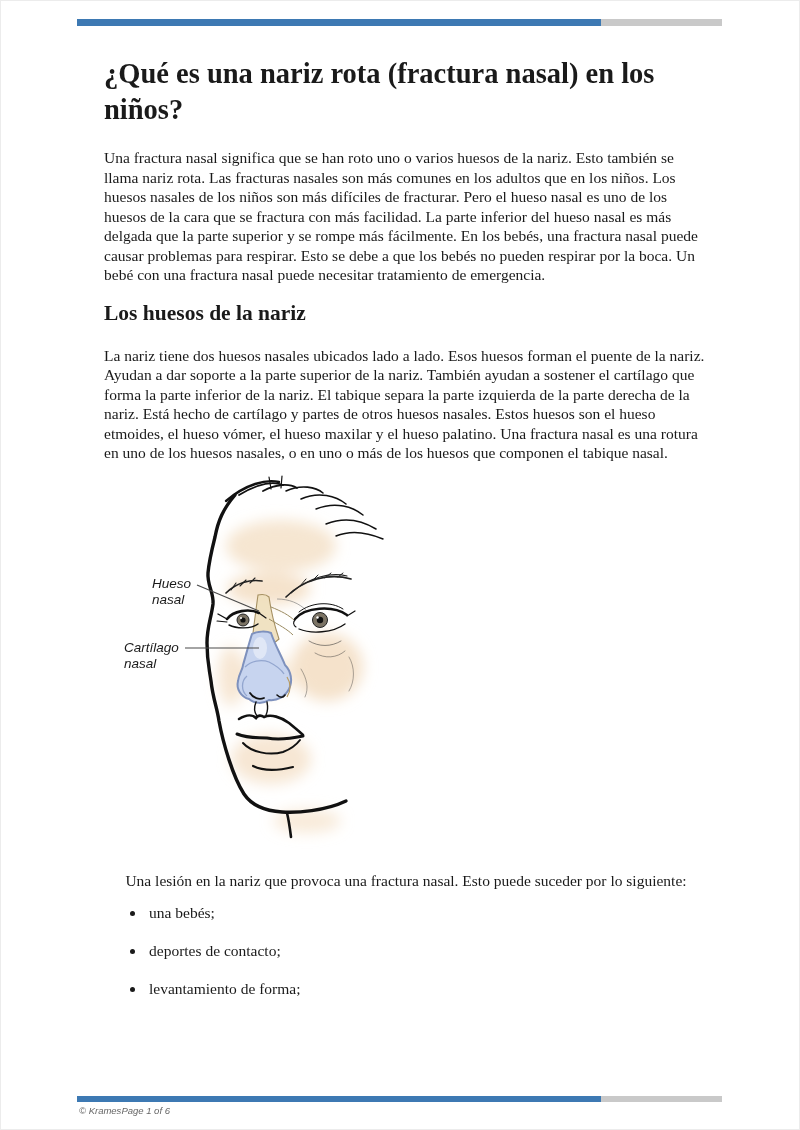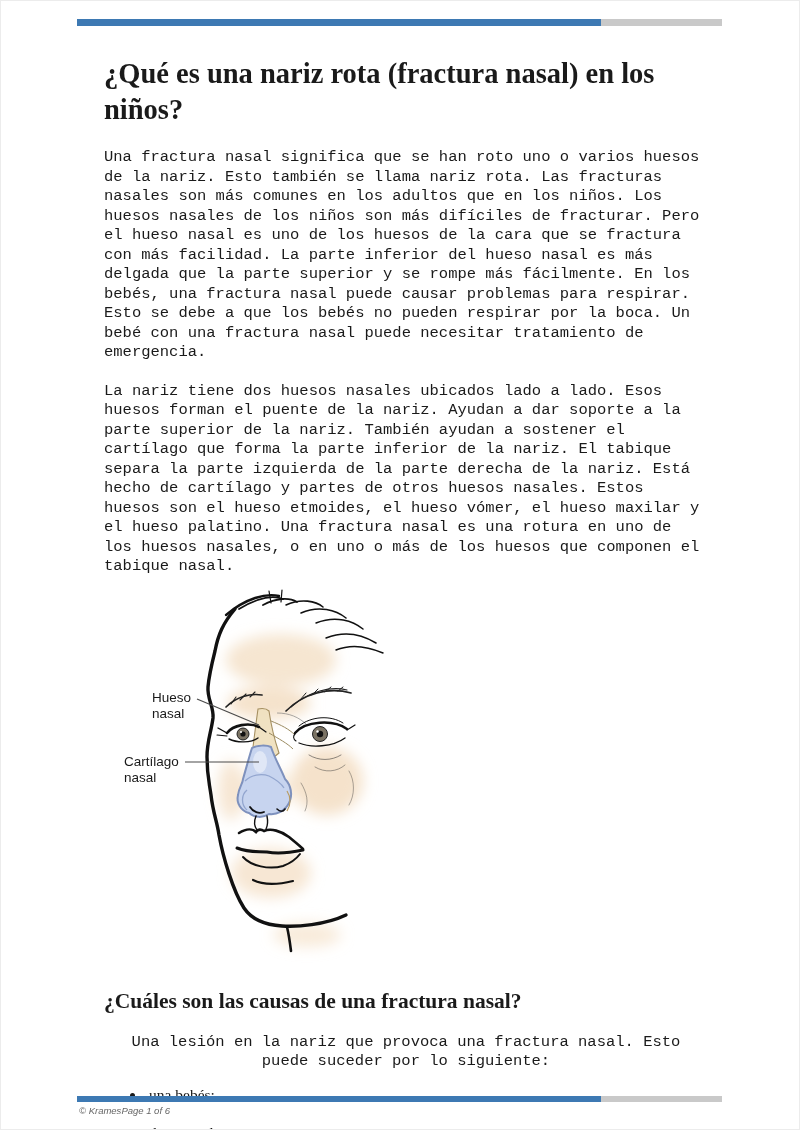--- a/index.html
+++ b/index.html
@@ -25,25 +25,25 @@
     font-size:28.5px;line-height:36px;
     font-weight:bold;letter-spacing:0px;
   }
   h2{
     margin:15px 0 0 0;
     font-size:21.5px;line-height:27px;font-weight:bold;
   }
   h2.causes{margin-top:21px;}
   p{
     margin:20px 0 0 0;
-    font-size:15.5px;line-height:19.5px;font-family:Liberation Mono, monospace;
+    font-size:15.5px;line-height:19.5px;
   }
   p.body2{margin-top:19px;}
   p.causes-intro{margin-top:18px;text-align:center;}
-  figure{margin:8px 0 0 15px;padding:0;}
+  figure{margin:8px 0 0 15px;padding:0;font-style:italic;}
   ul{
     margin:13px 0 0 0;padding:0 0 0 42px;
     font-size:15.5px;line-height:19.5px;
   }
   li{margin:0 0 18.5px 0;padding-left:3px;}
   .footer{
     position:absolute;left:0;bottom:0;width:798px;height:33px;
   }
   .footer .accent-bar{margin:0 0 0 76px;height:6px;}
   .footer-row{
@@ -66,20 +66,21 @@
     <div class="seg-blue"></div>
     <div class="seg-gray"></div>
   </div>
 
   <div class="content">
 
     <h1>¿Qué es una nariz rota (fractura nasal) en los niños?</h1>
 
     <p>Una fractura nasal significa que se han roto uno o varios huesos de la nariz. Esto también se llama nariz rota. Las fracturas nasales son más comunes en los adultos que en los niños. Los huesos nasales de los niños son más difíciles de fracturar. Pero el hueso nasal es uno de los huesos de la cara que se fractura con más facilidad. La parte inferior del hueso nasal es más delgada que la parte superior y se rompe más fácilmente. En los bebés, una fractura nasal puede causar problemas para respirar. Esto se debe a que los bebés no pueden respirar por la boca. Un bebé con una fractura nasal puede necesitar tratamiento de emergencia.</p>
 
+    <h2>Los huesos de la nariz</h2>
 
     <p class="body2">La nariz tiene dos huesos nasales ubicados lado a lado. Esos huesos forman el puente de la nariz. Ayudan a dar soporte a la parte superior de la nariz. También ayudan a sostener el cartílago que forma la parte inferior de la nariz. El tabique separa la parte izquierda de la parte derecha de la nariz. Está hecho de cartílago y partes de otros huesos nasales. Estos huesos son el hueso etmoides, el hueso vómer, el hueso maxilar y el hueso palatino. Una fractura nasal es una rotura en uno de los huesos nasales, o en uno o más de los huesos que componen el tabique nasal.</p>
 
     <figure>
       <svg width="430" height="378" viewBox="0 0 430 378">
         <defs>
           <filter id="soft" x="-60%" y="-60%" width="220%" height="220%">
             <feGaussianBlur stdDeviation="7"></feGaussianBlur>
           </filter>
         </defs>
@@ -189,21 +190,20 @@
         </g>
 
         <g>
           <text class="fig-label" x="5" y="181">Cartílago</text>
           <text class="fig-label" x="5" y="197">nasal</text>
           <path d="M66,177 L140,177" stroke="#4a4a4a" stroke-width="1.2" fill="none"></path>
         </g>
       </svg>
     </figure>
 
-    <h2 class="causes">¿Cuáles son las causas de una fractura nasal?</h2>
 
     <p class="causes-intro">Una lesión en la nariz que provoca una fractura nasal. Esto puede suceder por lo siguiente:</p>
 
     <ul>
       <li>una bebés;</li>
       <li>deportes de contacto;</li>
       <li>levantamiento de forma;</li>
     </ul>
 
   </div>

